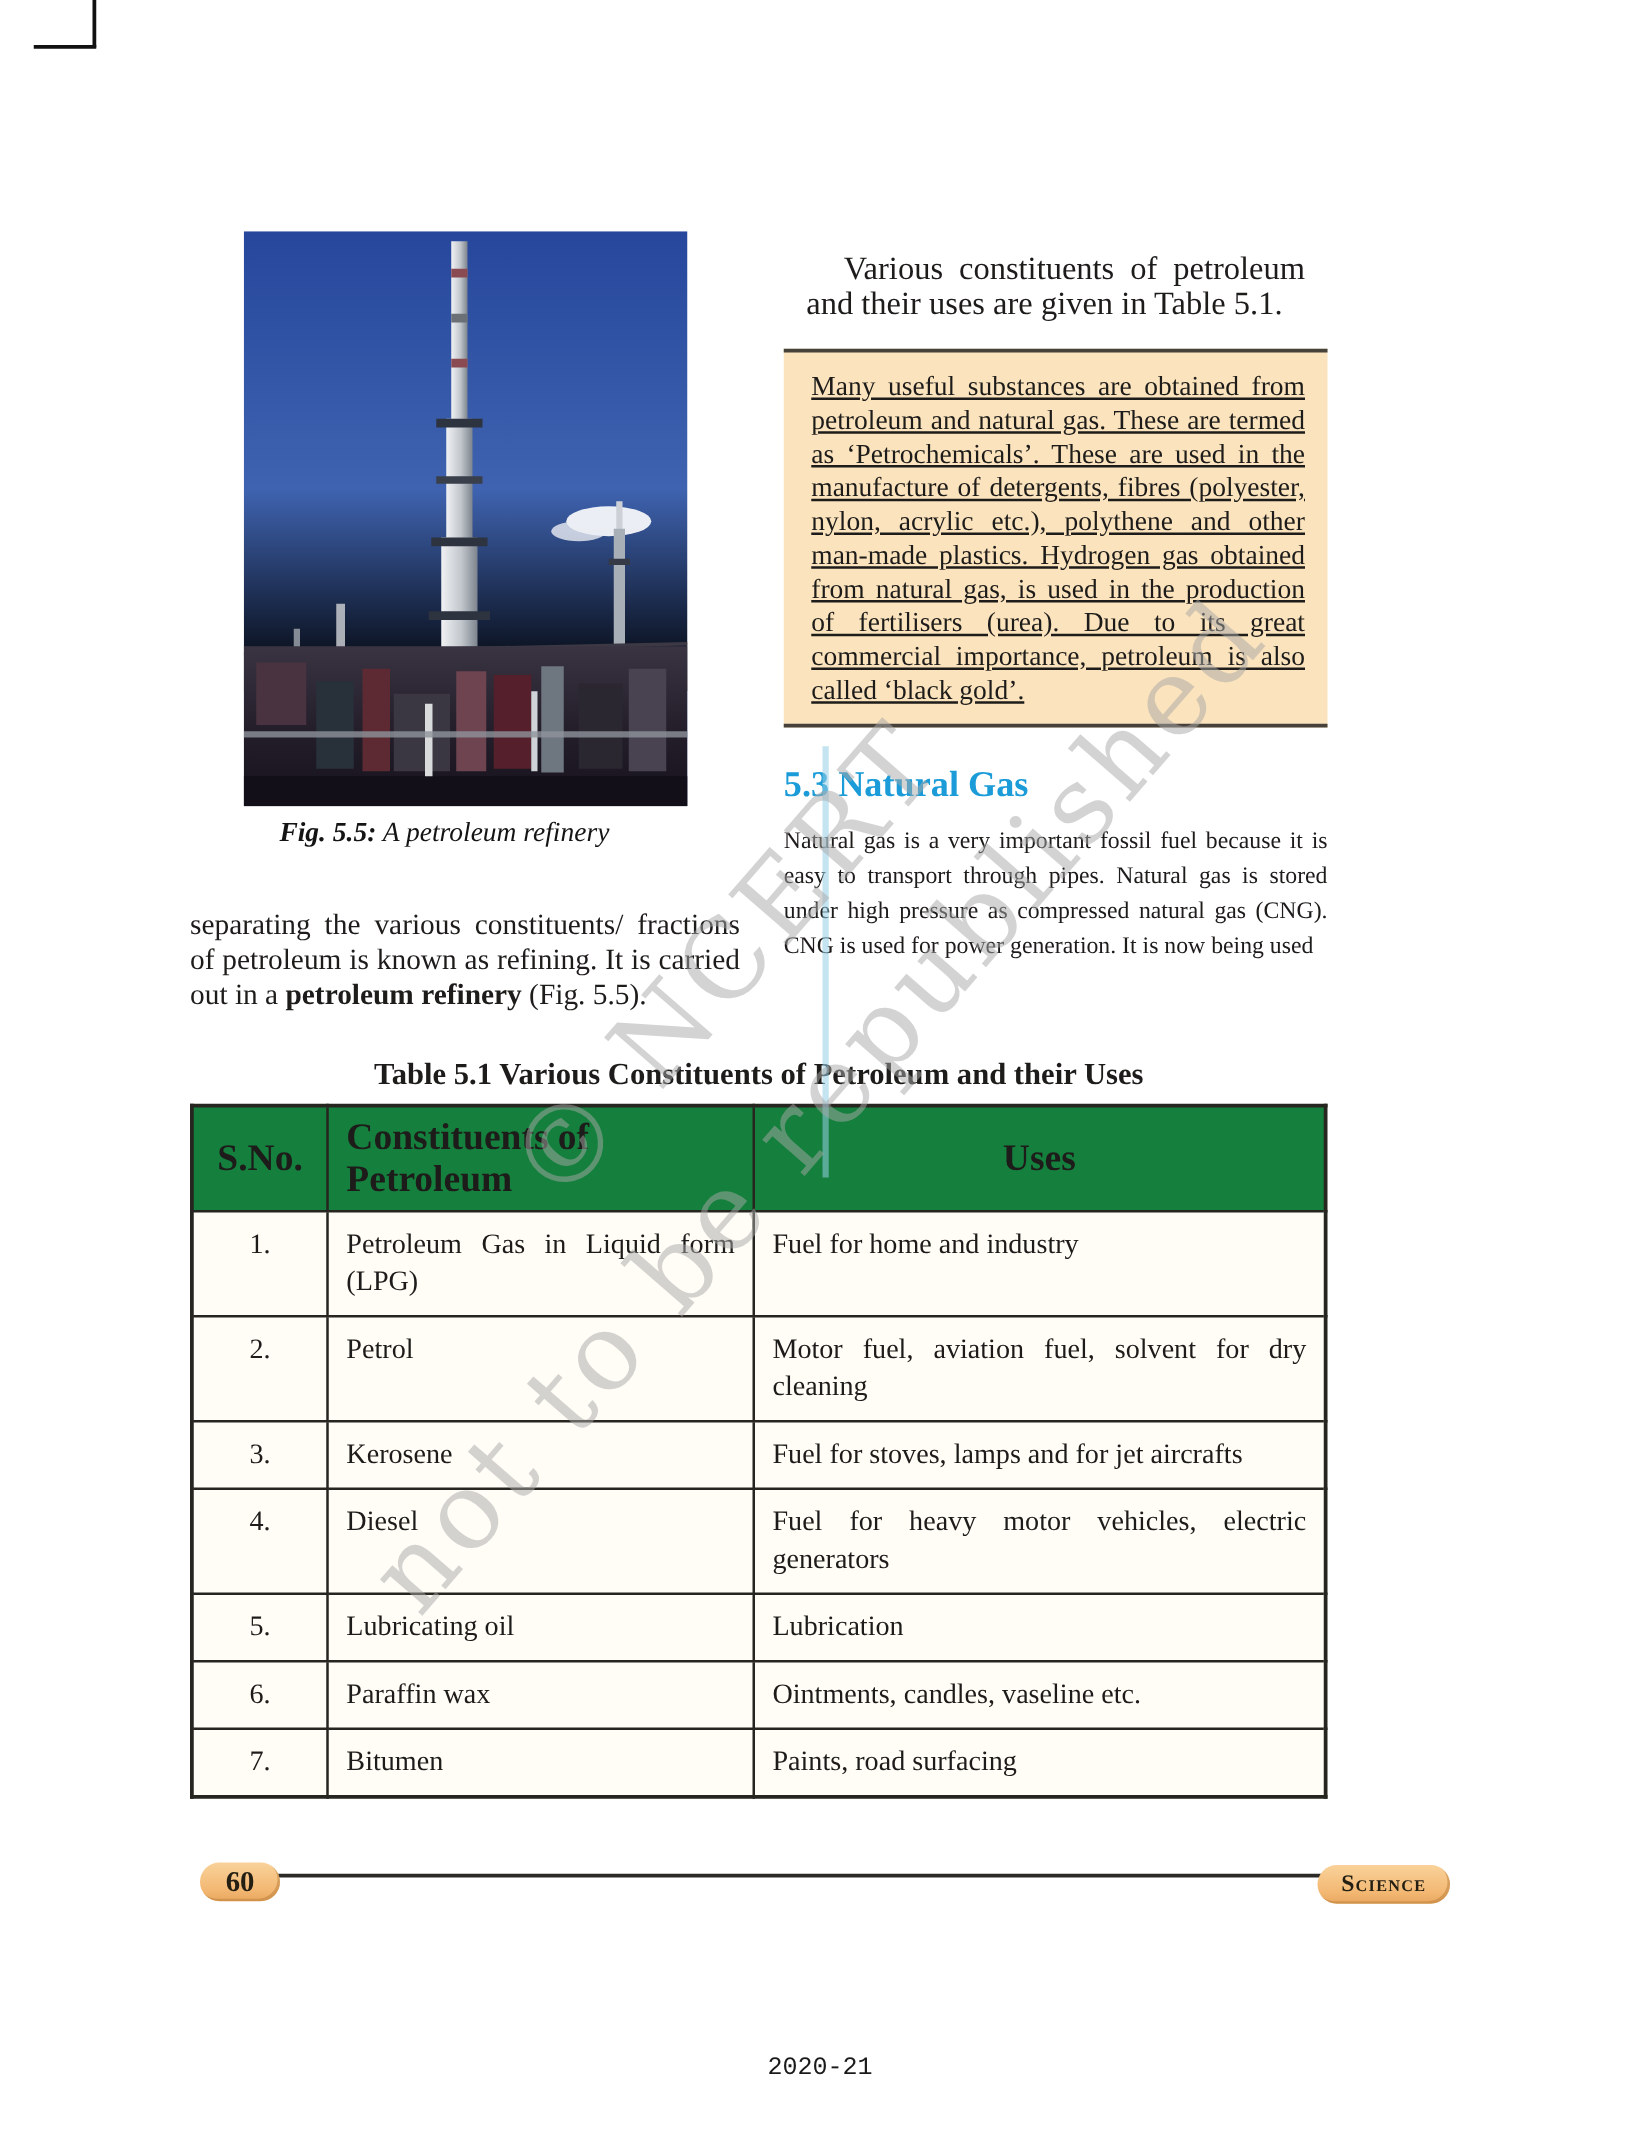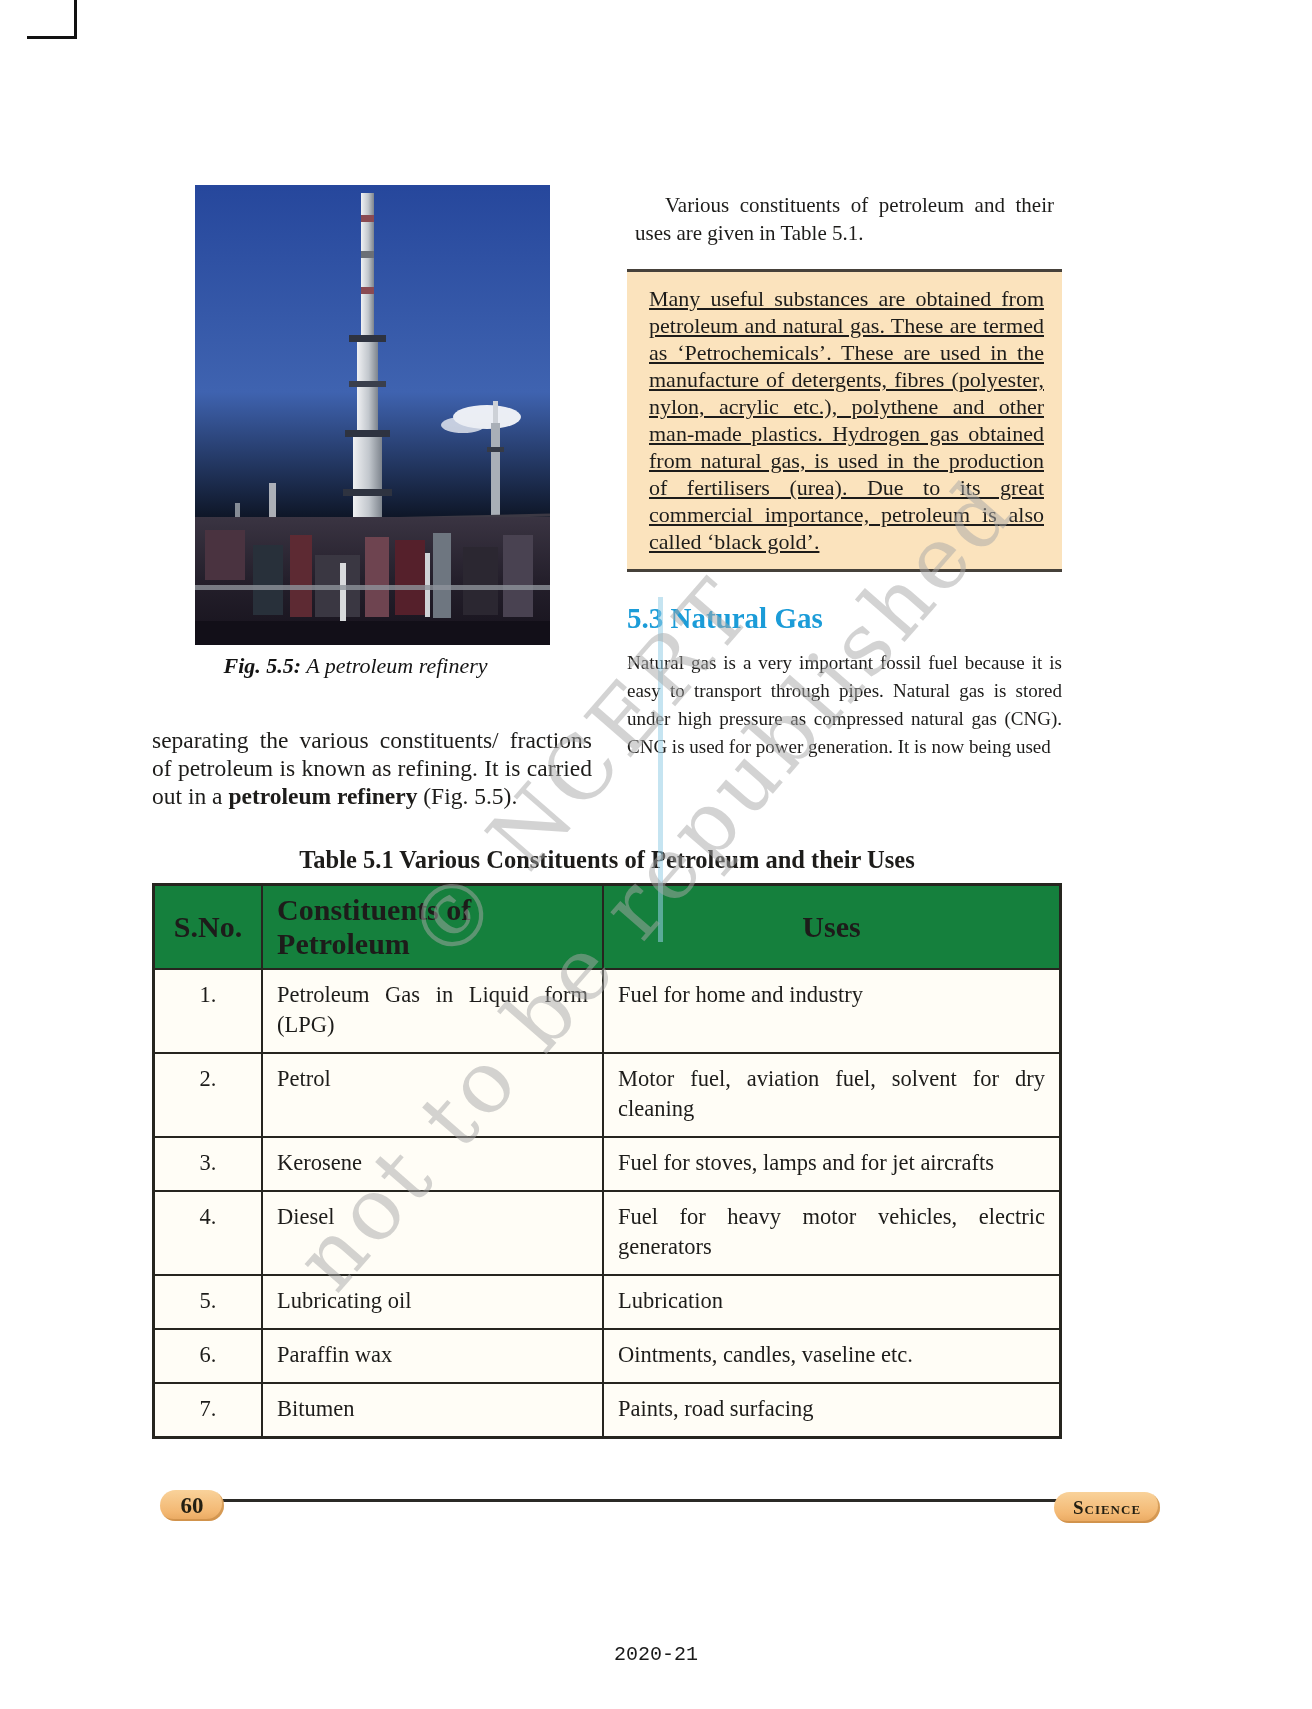--- a/index.html
+++ b/index.html
@@ -27,21 +27,21 @@
 
   
   .left-para{
     position:absolute;left:152px;top:702px;width:440px;
     font-size:23.5px;line-height:28px;text-align:justify;
   }
   .left-para b{font-weight:bold;}
 
   
   .right-col{position:absolute;left:627px;top:183px;width:435px;}
-  .intro-para{font-size:21px;line-height:28px;text-align:justify;text-indent:30px;margin:8px;}
+  .intro-para{font-size:26px;line-height:28px;text-align:justify;text-indent:30px;margin:18px;}
   .info-box{
     margin-top:22px;
     background:#fbe3bd;
     border-top:3px solid #46413a;
     border-bottom:3px solid #46413a;
     padding:13px 18px 14px 22px;
     font-size:22px;line-height:27px;text-align:justify;text-decoration:underline;
   }
   .section-heading{
     margin:30px 0 0 0;

